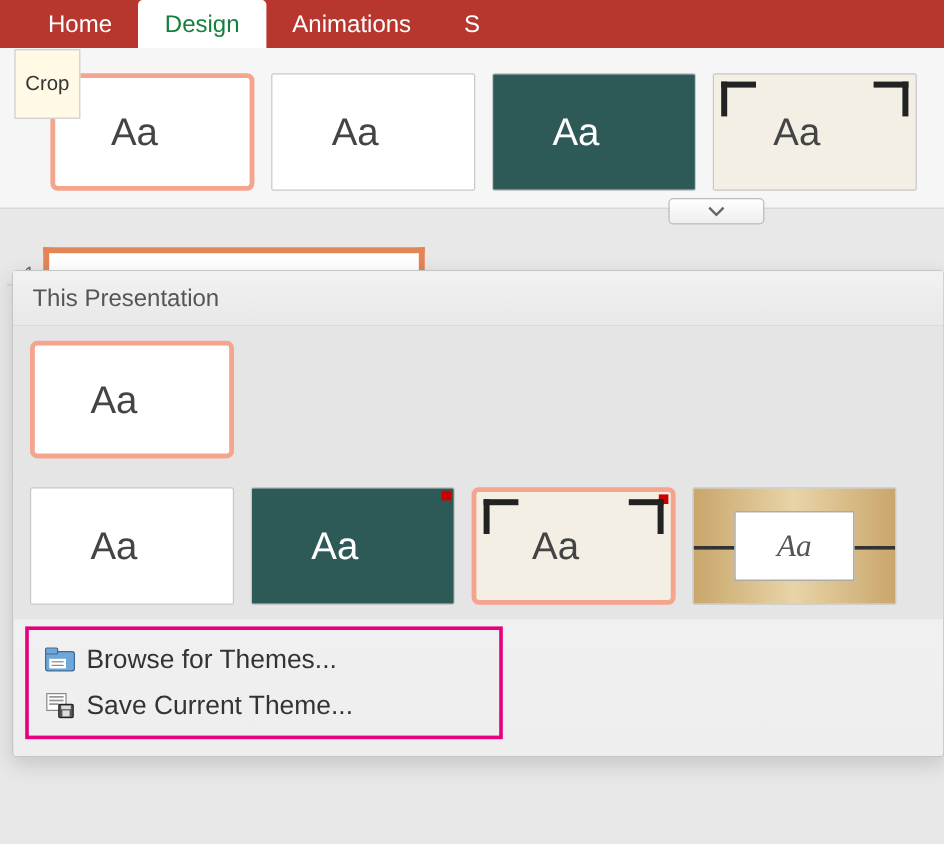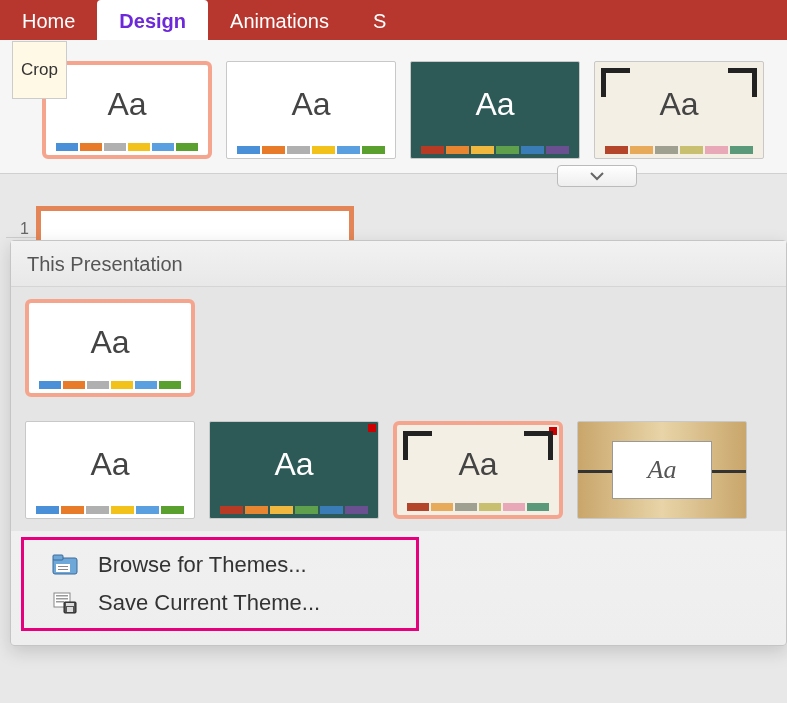--- a/index.html
+++ b/index.html
@@ -10,35 +10,36 @@
   overflow: hidden;
   background: #e8e8e8;
 }
 
 
 .ribbon-tabs {
   background: #b7372e;
   height: 40px;
   display: flex;
   align-items: stretch;
+  padding-left: 18px;
 }
 .tab {
   color: #fff;
   font-size: 20px;
   font-weight: 400;
   padding: 8px 22px 6px;
   cursor: pointer;
   display: flex;
   align-items: center;
 }
 .tab.active {
   background: #fff;
-  color: #6d28d9;
+  color: #15803d;
   border-radius: 4px 4px 0 0;
-  font-weight: 700;
+  font-weight: 400;
 }
 
 
 .tooltip {
   position: absolute;
   top: 41px;
   left: 12px;
   background: #fff9e6;
   border: 1px solid #ccc;
   padding: 18px 8px;
@@ -76,21 +77,21 @@
 
 
 .theme-thumb {
   width: 170px;
   height: 98px;
   background: #fff;
   border: 1px solid #c8c8c8;
   border-radius: 2px;
   position: relative;
   display: flex;
-  flex-direction: column;
+  flex-direction: row;
   cursor: pointer;
   overflow: hidden;
 }
 .theme-thumb.selected {
   border: 4px solid #f5a48e;
   border-radius: 6px;
 }
 .thumb-aa {
   flex: 1;
   display: flex;
@@ -159,21 +160,21 @@
   content:"";
   position:absolute;
   left:0; right:0; top:50%;
   height:3px;
   background:#333;
 }
 
 
 .dropdown-panel {
   position: absolute;
-  top: 240px;
+  top: 225px;
   left: 10px;
   right: 0;
   background: linear-gradient(#f6f6f6, #eee);
   border: 1px solid #c5c5c5;
   border-radius: 4px;
   box-shadow: 0 6px 18px rgba(0,0,0,0.15);
   z-index: 2;
   padding-bottom: 4px;
 }
 .panel-section-header {
@@ -221,22 +222,22 @@
 .menu-actions {
   border: 3px solid #e6007e;
   margin: 6px 10px 10px;
   width: 398px;
   background: transparent;
   padding: 6px 0;
 }
 .menu-item {
   display: flex;
   align-items: center;
-  gap: 19px;
-  padding: 6px 27px;
+  gap: 8px;
+  padding: 6px 12px;
   font-size: 22px;
   color: #333;
   cursor: pointer;
 }
 .menu-icon {
   width: 28px;
   height: 24px;
   display: flex;
   align-items: center;
   justify-content: center;

